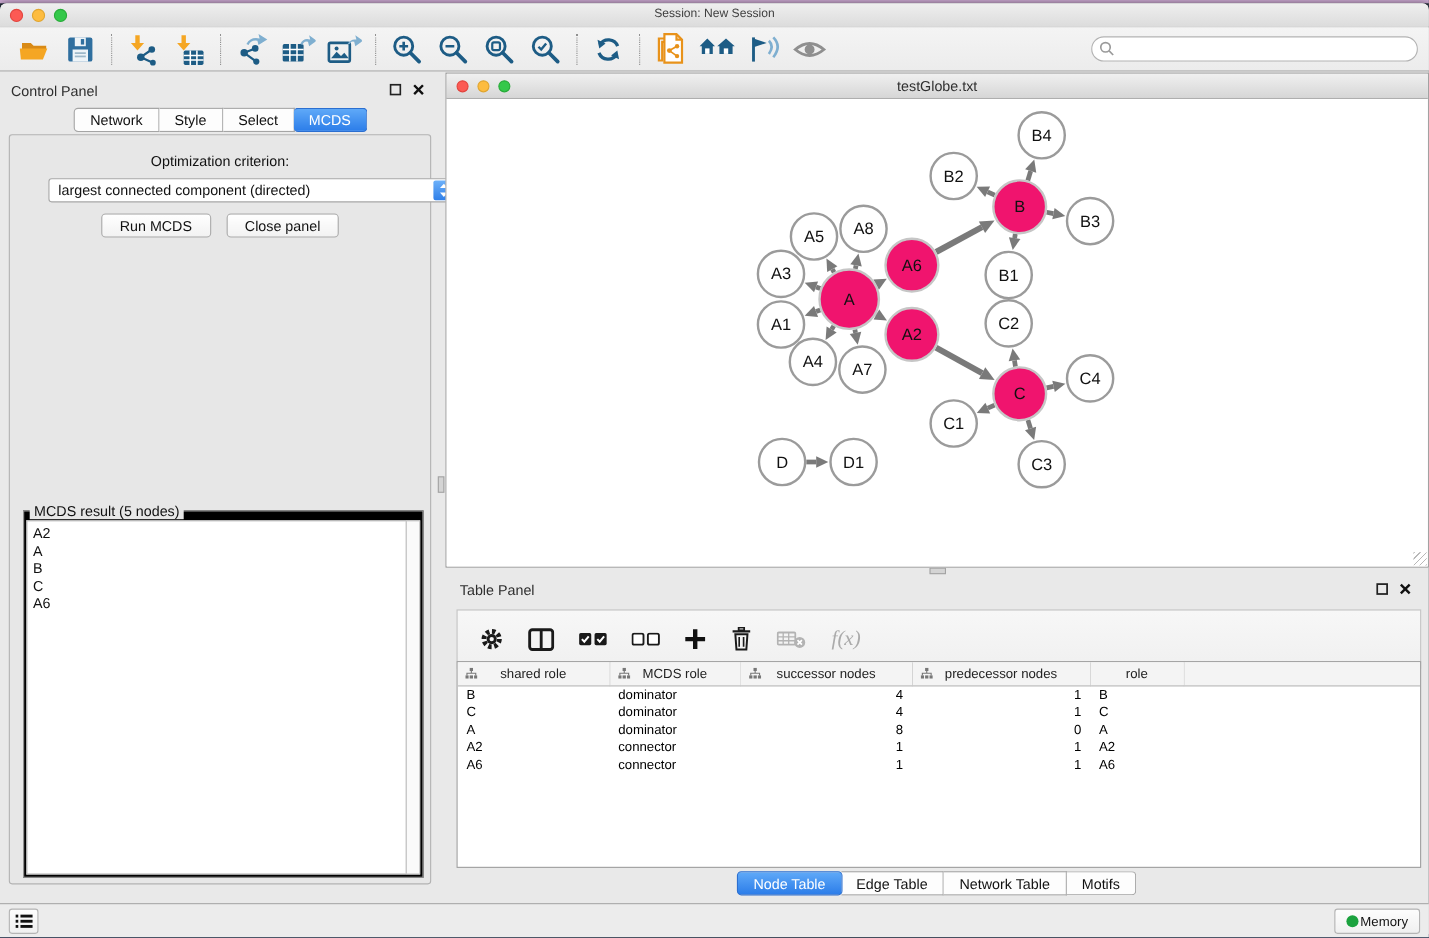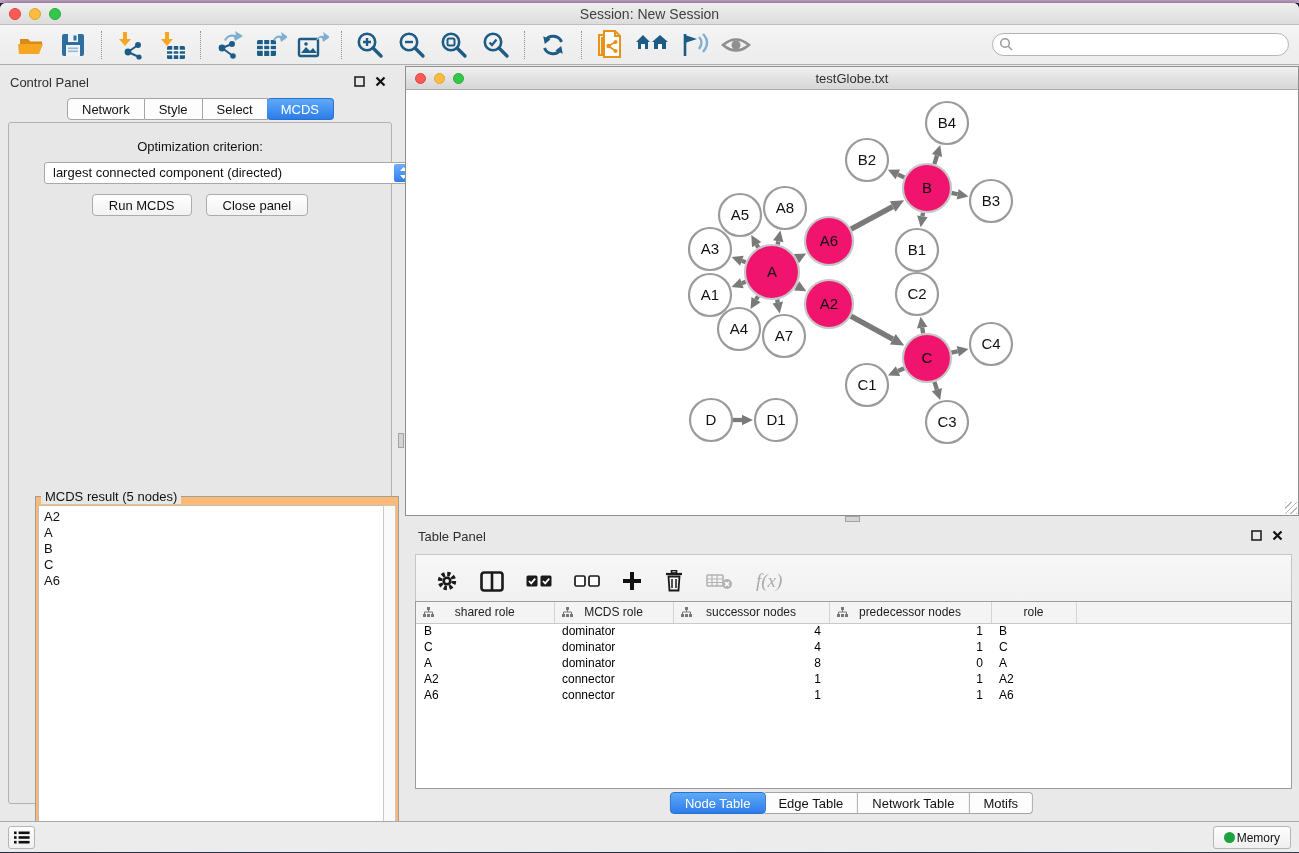--- a/index.html
+++ b/index.html
@@ -15,21 +15,21 @@
 
   
   #main-window { position:absolute; left:0; top:3px; width:1299px; height:846px;
       background:#e9e9e9; border-radius:6px 6px 0 0; box-shadow:0 0 6px rgba(0,0,0,.5); }
 
   
   .titlebar { position:absolute; left:0; top:0; width:100%; height:22px;
       background:linear-gradient(#efefef,#dcdcdc); border-bottom:1px solid #bdbdbd;
       border-radius:6px 6px 0 0; }
   .titlebar .title { position:absolute; left:0; right:0; top:3px; text-align:center;
-      font-size:14px; color:#3f3f3f; }
+      font-size:11px; color:#3f3f3f; }
   .lights { position:absolute; left:9px; top:5px; display:flex; gap:8px; }
   .light { width:12px; height:12px; border-radius:50%; }
   .light.red { background:#fc5a54; border:1px solid #e2443e; }
   .light.yellow { background:#fdbc40; border:1px solid #e0a52f; }
   .light.green { background:#34c84a; border:1px solid #27ab38; }
   .lights.small .light { width:11px; height:11px; }
 
   
   .toolbar { position:absolute; left:0; top:22px; width:100%; height:40px;
       background:linear-gradient(#f4f4f4,#ececec); border-bottom:1px solid #adadad;
@@ -67,22 +67,22 @@
       border:1px solid #a8a8a8; border-radius:3px; font-size:13px; line-height:20px;
       padding-left:8px; color:#111; }
   .dropdown .stepper { position:absolute; right:1px; top:1px; width:19px; height:18px;
       background:linear-gradient(#6db1f9,#2f7fe9); border-radius:2px; display:flex;
       flex-direction:column; align-items:center; justify-content:center; }
   .stepper svg { display:block; }
   .btn-row { position:absolute; left:0; top:71px; width:100%; display:flex; justify-content:center; gap:14px; }
   .push-btn { height:22px; background:linear-gradient(#ffffff,#f2f2f2); border:1px solid #acacac;
       border-radius:4px; font-size:13px; color:#111; padding:0 16px; font-family:"Liberation Sans",sans-serif; }
 
-  .groupbox { position:absolute; left:26px; top:341px; width:364px; height:334px;
-      border:1px solid #9e9e9e; background:#fdba74;margin-top:32px; }
+  .groupbox { position:absolute; left:12px; top:341px; width:364px; height:334px;
+      border:1px solid #9e9e9e; background:#000000; }
   .groupbox .legend { position:absolute; top:-8px; left:5px; background:#e7e7e7;
       padding:0 4px; font-size:13px; color:#111; }
   .mcds-list { position:absolute; left:2px; top:8px; right:15px; bottom:2px; background:#fff;
       border:1px solid #bdbdbd; border-right:none; padding:3px 5px; font-size:13px; line-height:16px;
       color:#111; overflow:hidden; }
   .mcds-scroll { position:absolute; right:2px; top:8px; width:13px; bottom:2px;
       background:#fafafa; border:1px solid #c9c9c9; }
 
   
   #net-window { position:absolute; left:405px; top:63px; width:894px; height:450px;

